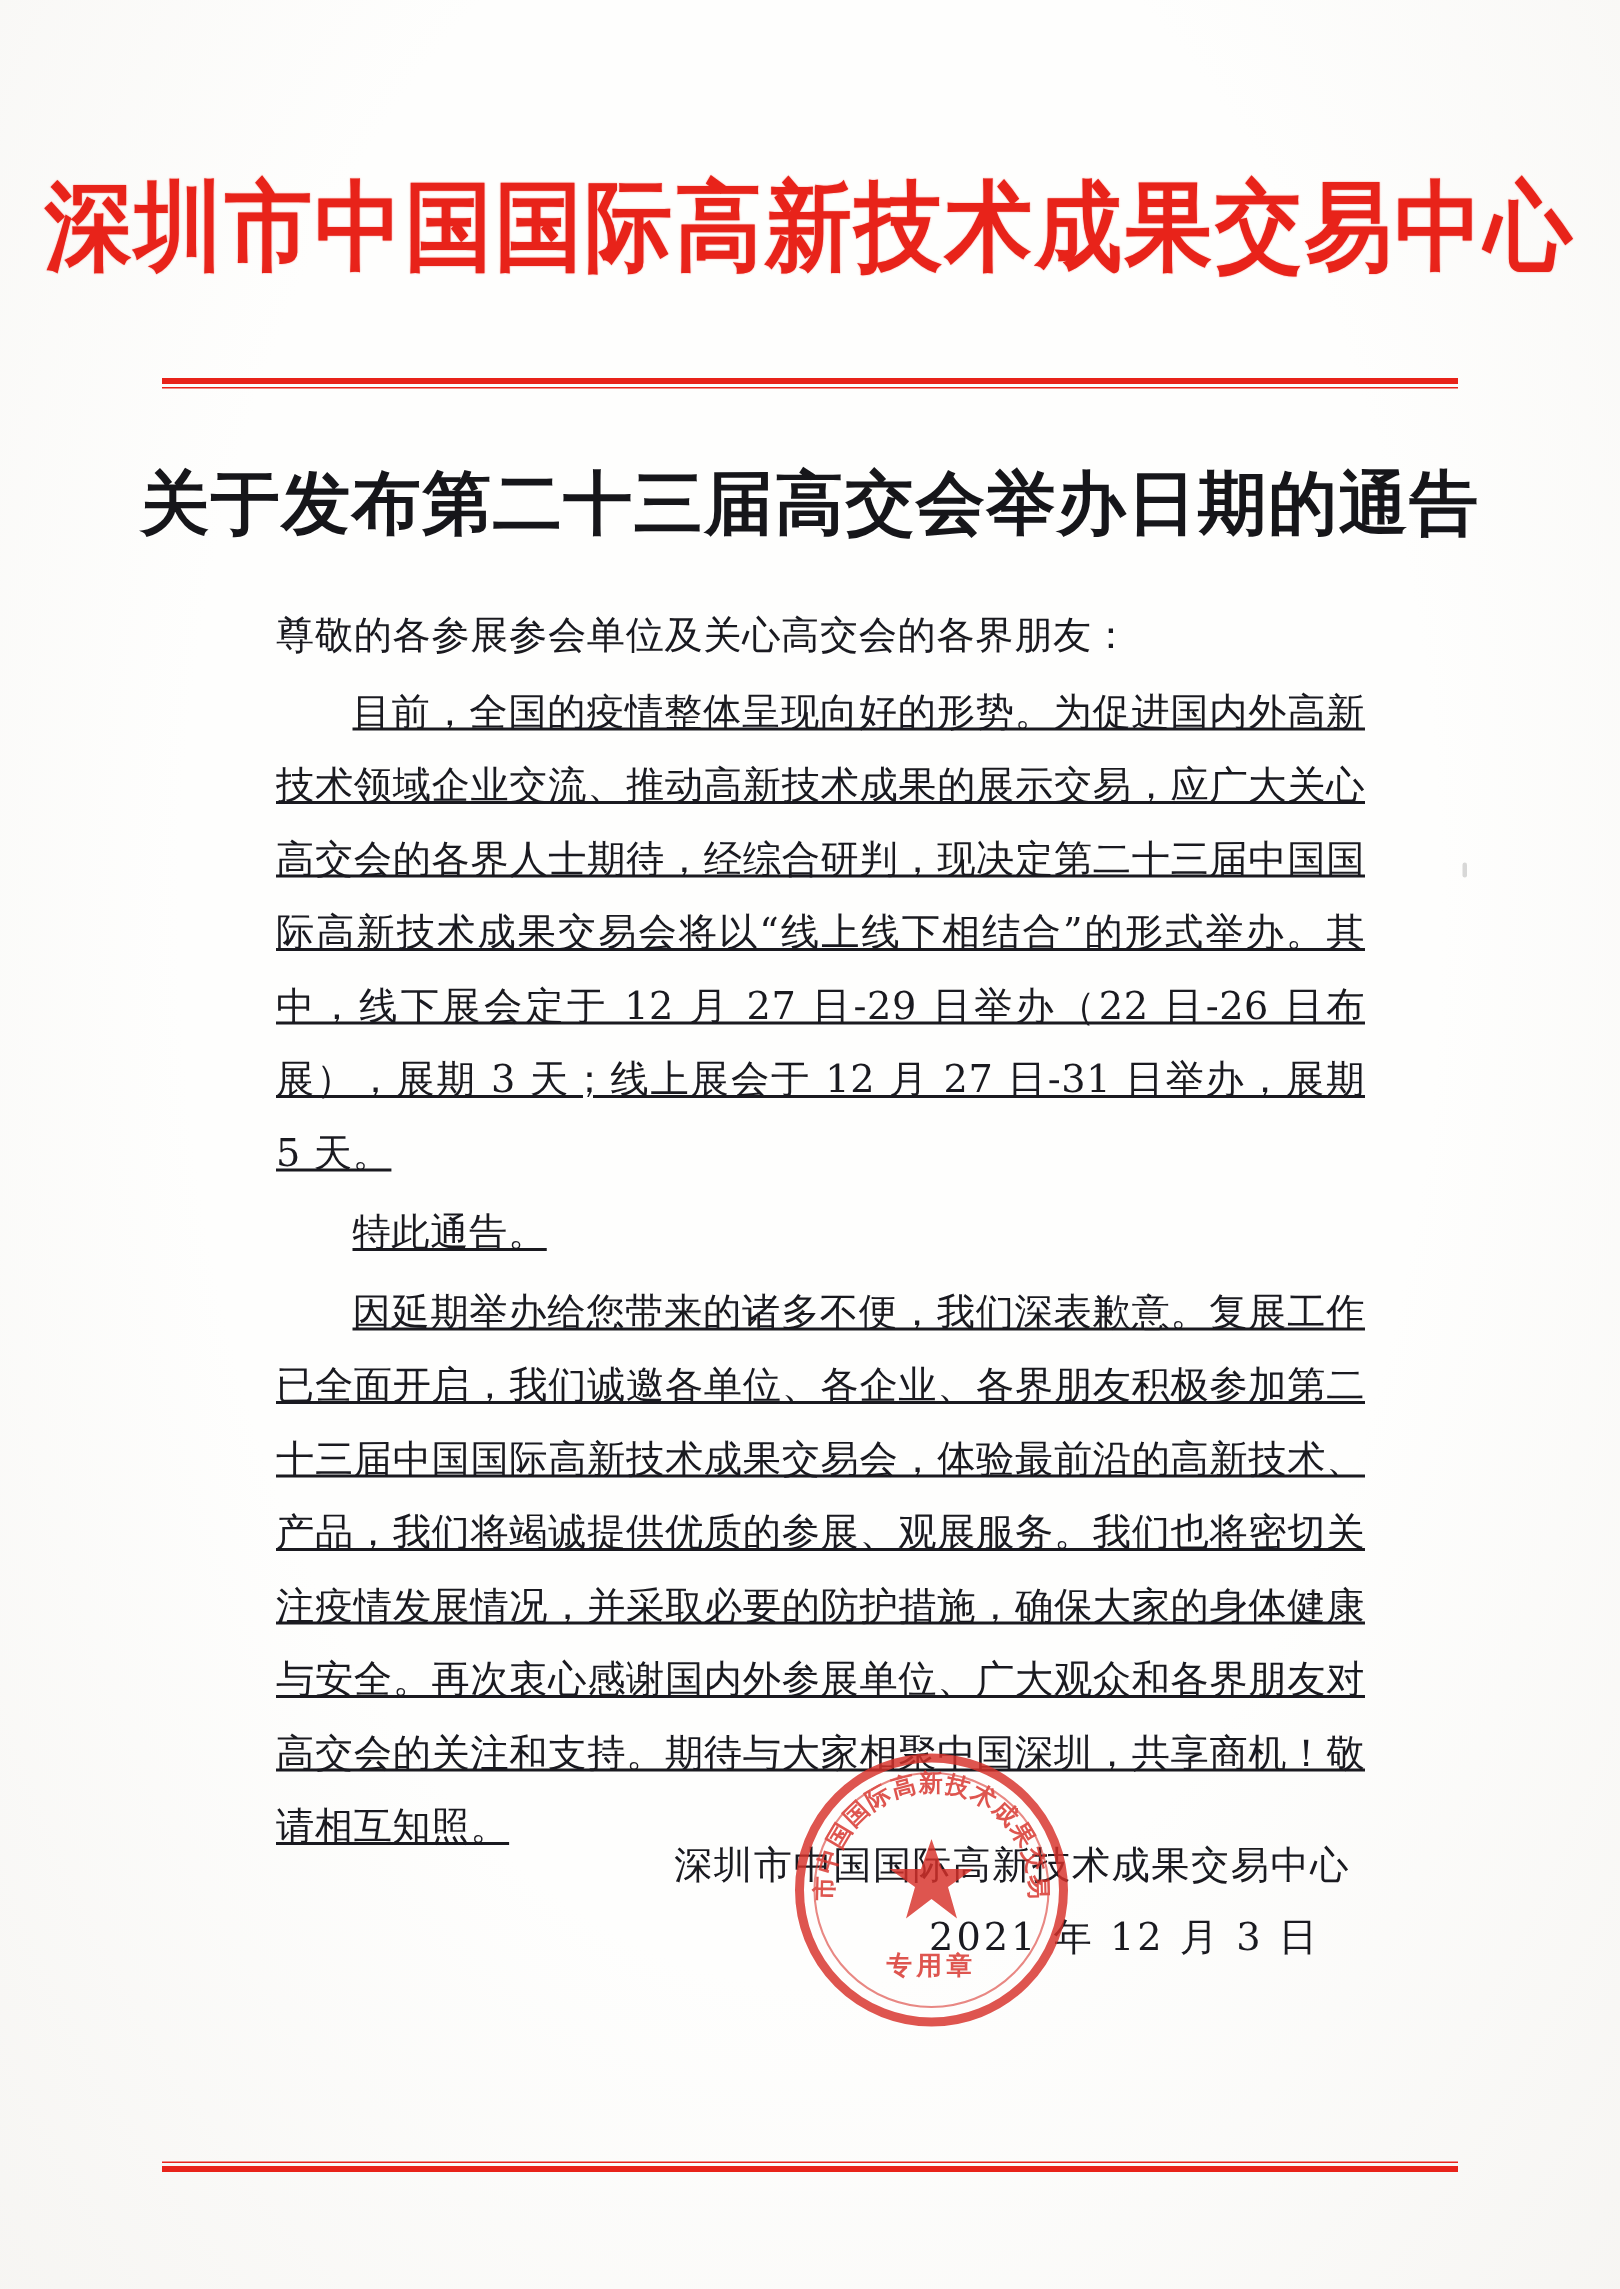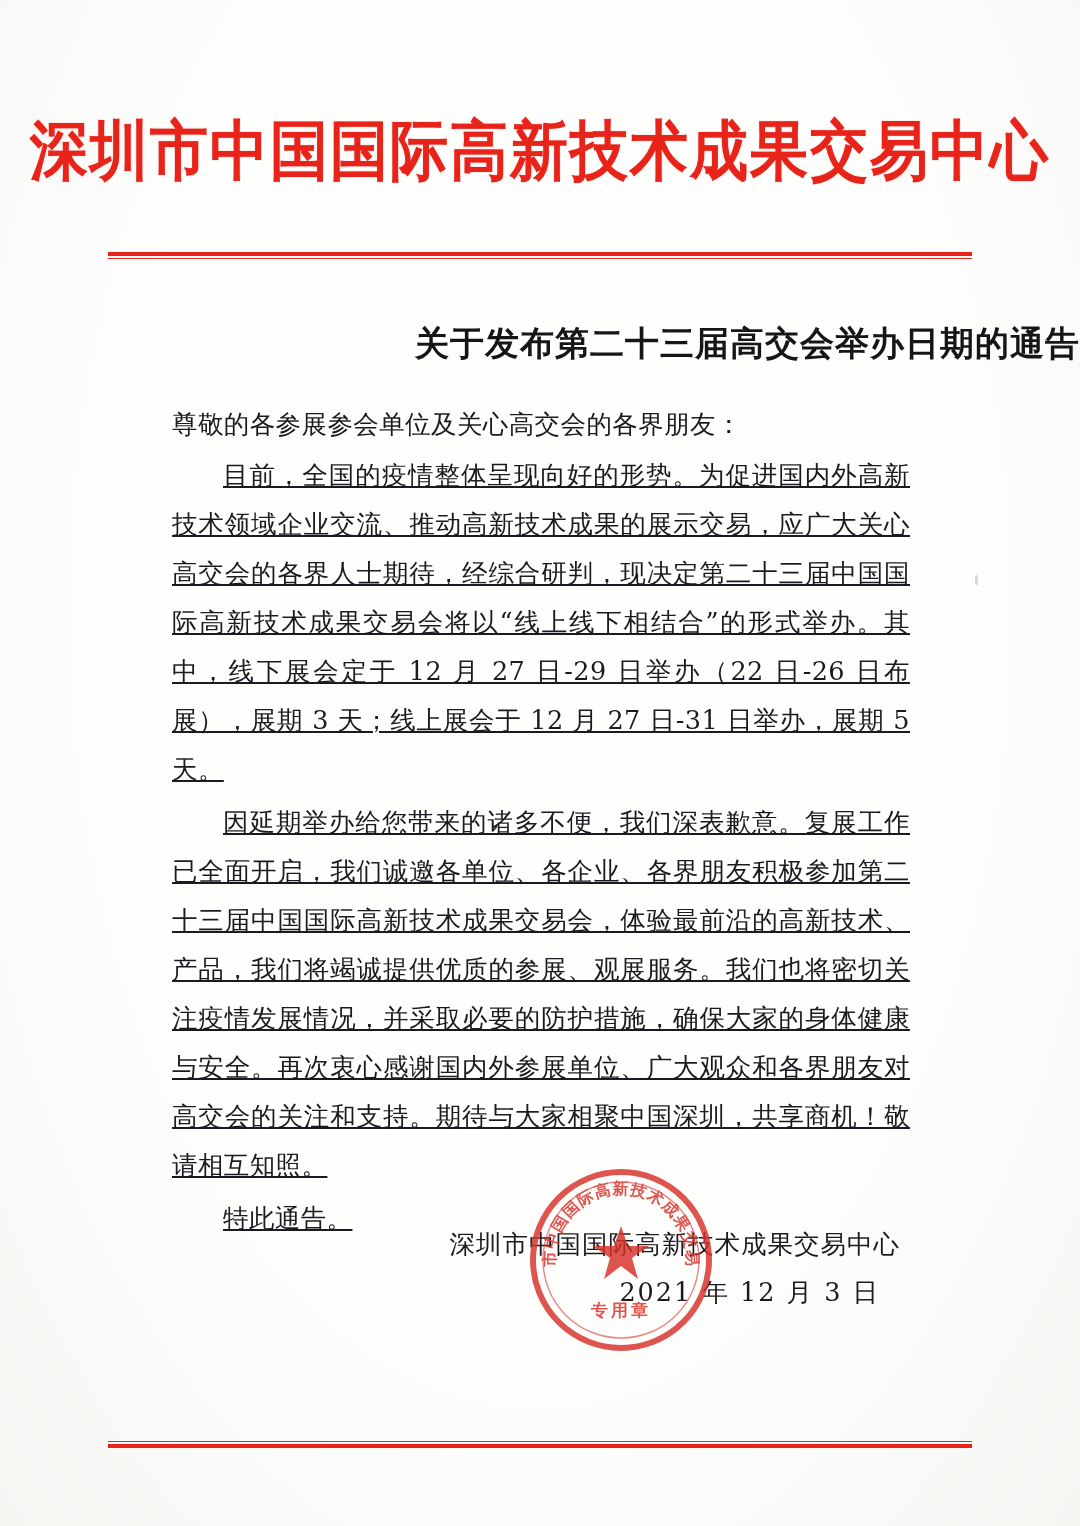--- a/index.html
+++ b/index.html
@@ -65,32 +65,31 @@
     height: 1px;
     background: #e8231a;
     margin-top: 2px;
   }
 
   .doc-title {
     position: absolute;
     top: 305px;
     left: 0;
     right: 0;
-    text-align: right;
-    font-size: 34px;
+    text-align: center;
+    font-size: 46px;
     font-weight: bold;
     letter-spacing: 1px;
     color: #16161a;
     font-family: "DejaVu Serif", "Liberation Serif", serif;
-    margin-top: 16px;
   }
 
   .body-text {
     position: absolute;
-    left: 172px;
+    left: 184px;
     right: 170px;
     top: 400px;
     color: #1a1a20;
     font-size: 25.5px;
     line-height: 49px;
     letter-spacing: 0.4px;
     text-align: justify;
   }
 
   .para {
@@ -173,22 +172,22 @@
   <div class="rule-top">
     <div class="thick"></div>
     <div class="thin"></div>
   </div>
 
   <div class="doc-title">关于发布第二十三届高交会举办日期的通告</div>
 
   <div class="body-text">
     <p class="para salutation">尊敬的各参展参会单位及关心高交会的各界朋友：</p>
     <p class="para indent">目前，全国的疫情整体呈现向好的形势。为促进国内外高新技术领域企业交流、推动高新技术成果的展示交易，应广大关心高交会的各界人士期待，经综合研判，现决定第二十三届中国国际高新技术成果交易会将以“线上线下相结合”的形式举办。其中，线下展会定于 12 月 27 日-29 日举办（22 日-26 日布展），展期 3 天；线上展会于 12 月 27 日-31 日举办，展期 5 天。</p>
+    <p class="para indent">特此通告。</p>
     <p class="para indent">因延期举办给您带来的诸多不便，我们深表歉意。复展工作已全面开启，我们诚邀各单位、各企业、各界朋友积极参加第二十三届中国国际高新技术成果交易会，体验最前沿的高新技术、产品，我们将竭诚提供优质的参展、观展服务。我们也将密切关注疫情发展情况，并采取必要的防护措施，确保大家的身体健康与安全。再次衷心感谢国内外参展单位、广大观众和各界朋友对高交会的关注和支持。期待与大家相聚中国深圳，共享商机！敬请相互知照。</p>
-    <p class="para indent">特此通告。</p>
   </div>
 
   <div class="signature">
     <div class="org">深圳市中国国际高新技术成果交易中心</div>
     <div class="date">2021 年 12 月 3 日</div>
   </div>
 
   <div class="seal">
     <svg width="192" height="192" viewBox="0 0 192 192" aria-hidden="true">
       <circle cx="96" cy="96" r="88" fill="none" stroke="#d8312a" stroke-width="6"></circle>

